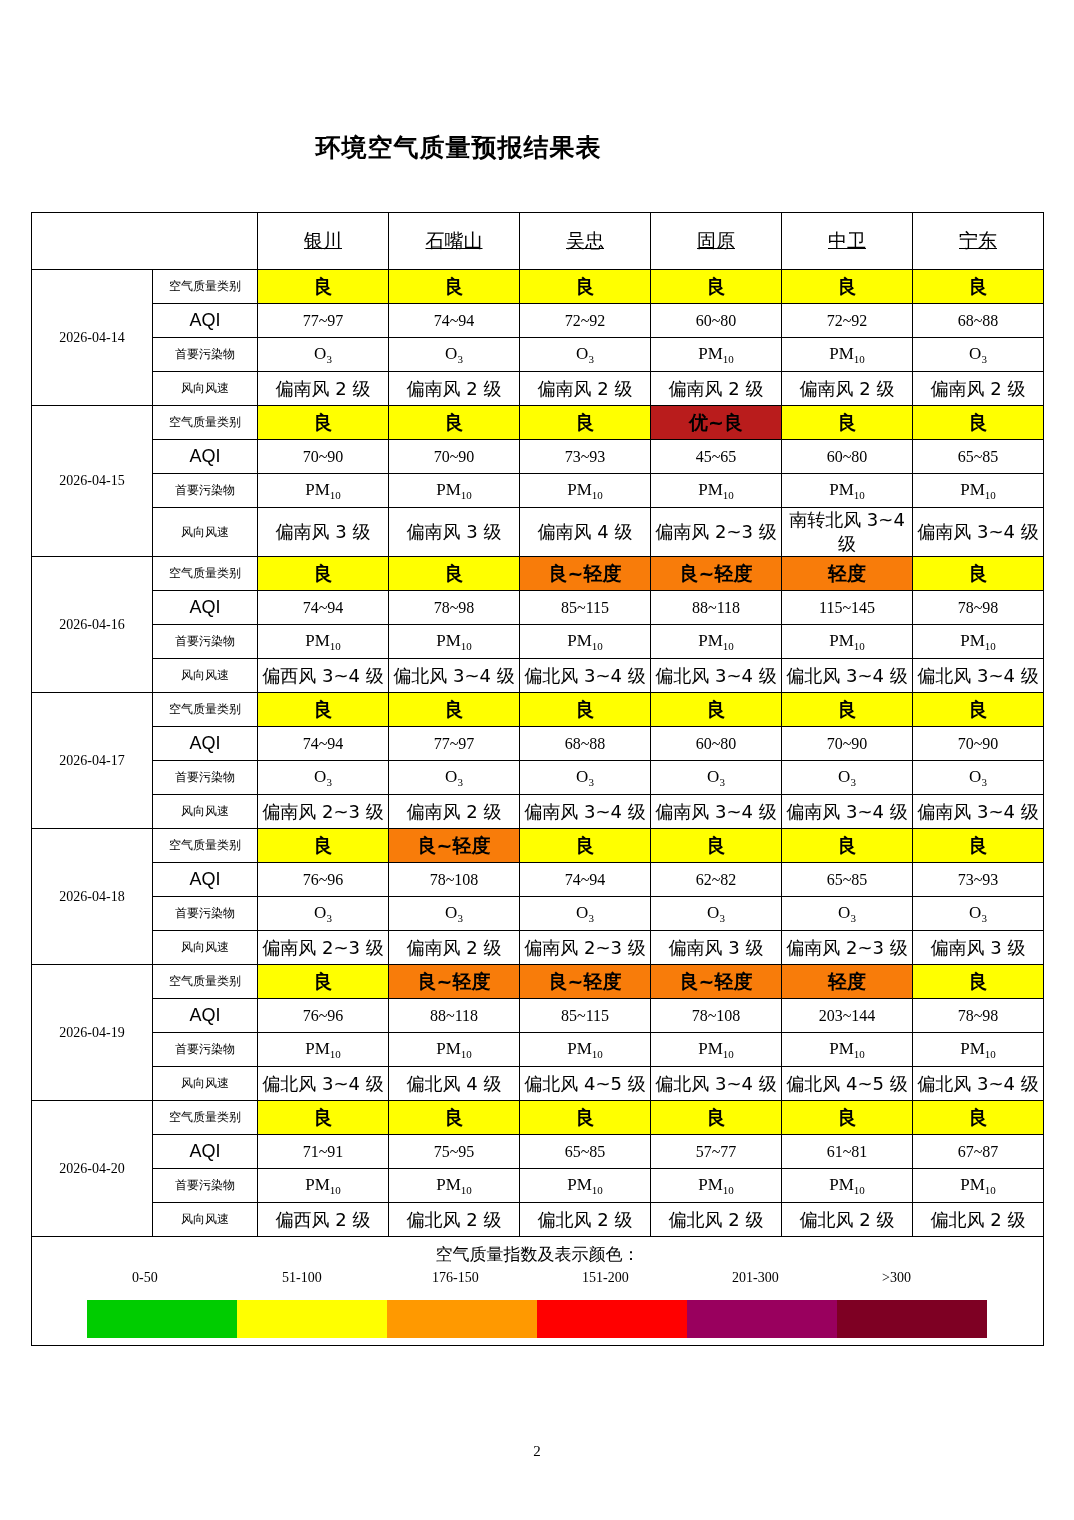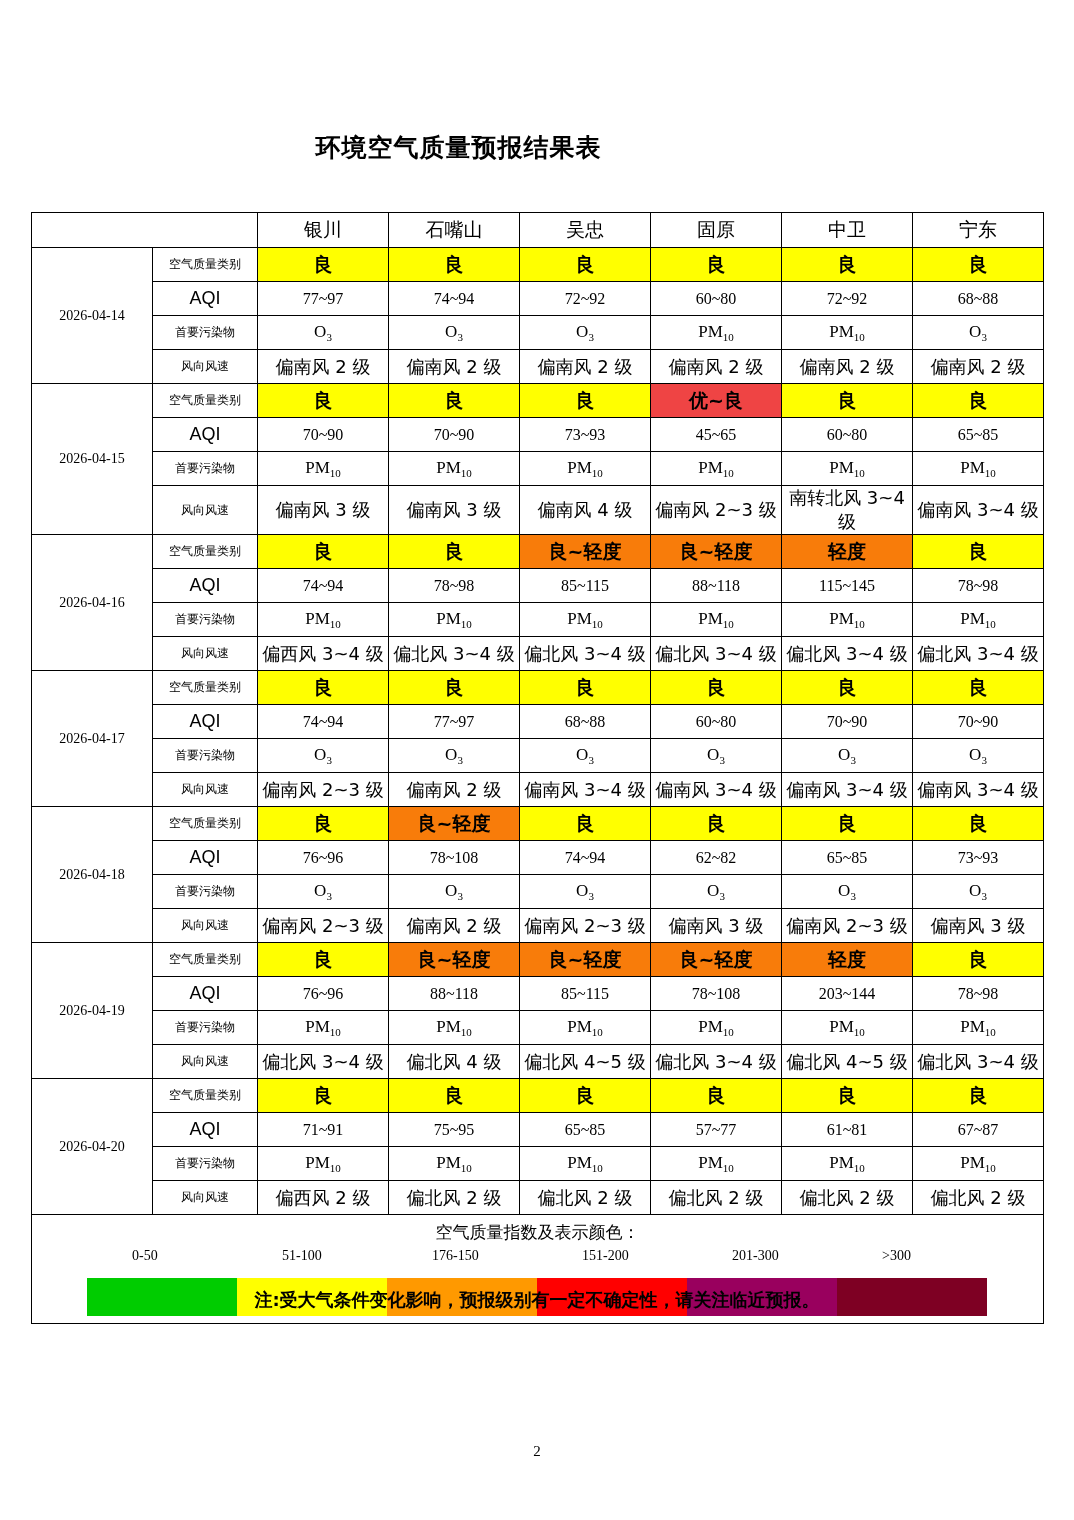--- a/index.html
+++ b/index.html
@@ -40,21 +40,21 @@
     padding: 0;
     text-align: center;
     vertical-align: middle;
     font-weight: normal;
   }
   
   .c-date   { width: 121px; }
   .c-metric { width: 105px; }
   .c-city   { width: 131px; }
 
-  .hdr-row td { height: 35px; }
+  .hdr-row td { height: 57px; text-decoration: underline; }
   .hdr-blank { }
   .city-head {
     font-family: "DejaVu Sans", "Liberation Sans", sans-serif;
     font-size: 19px;
   }
   .date-cell {
     font-size: 14px;
     font-family: "Liberation Serif", serif;
   }
   .metric-cell {
@@ -196,21 +196,21 @@
           <td class="val wind">偏南风 2 级</td>
           <td class="val wind">偏南风 2 级</td>
           <td class="val wind">偏南风 2 级</td>
         </tr>
         <tr class="data-row block-top">
           <td rowspan="4" class="date-cell">2026-04-15</td>
           <td class="metric-cell">空气质量类别</td>
           <td class="val cat" style="background: rgb(255, 255, 0);">良</td>
           <td class="val cat" style="background: rgb(255, 255, 0);">良</td>
           <td class="val cat" style="background: rgb(255, 255, 0);">良</td>
-          <td class="val cat" style="background: #ef4444; text-align: center;">优~良</td>
+          <td class="val cat" style="background: #b91c1c; text-align: center;">优~良</td>
           <td class="val cat" style="background: rgb(255, 255, 0);">良</td>
           <td class="val cat" style="background: rgb(255, 255, 0);">良</td>
         </tr>
         <tr class="data-row">
           <td class="metric-cell aqi">AQI</td>
           <td class="val aqi">70~90</td>
           <td class="val aqi">70~90</td>
           <td class="val aqi">73~93</td>
           <td class="val aqi">45~65</td>
           <td class="val aqi">60~80</td>
@@ -438,16 +438,15 @@
                 <div style="background: rgb(255, 0, 0);"></div>
                 <div style="background: rgb(153, 0, 94);"></div>
                 <div style="background: rgb(126, 0, 35);"></div>
               </div>
             </div>
           </td>
         </tr>
       </tbody>
   </table>
 
-  <div class="note">注:受大气条件变化影响，预报级别有一定不确定性，请关注临近预报。</div>
   <div class="page-num">2</div>
 
 </div>
 
 </body></html>

